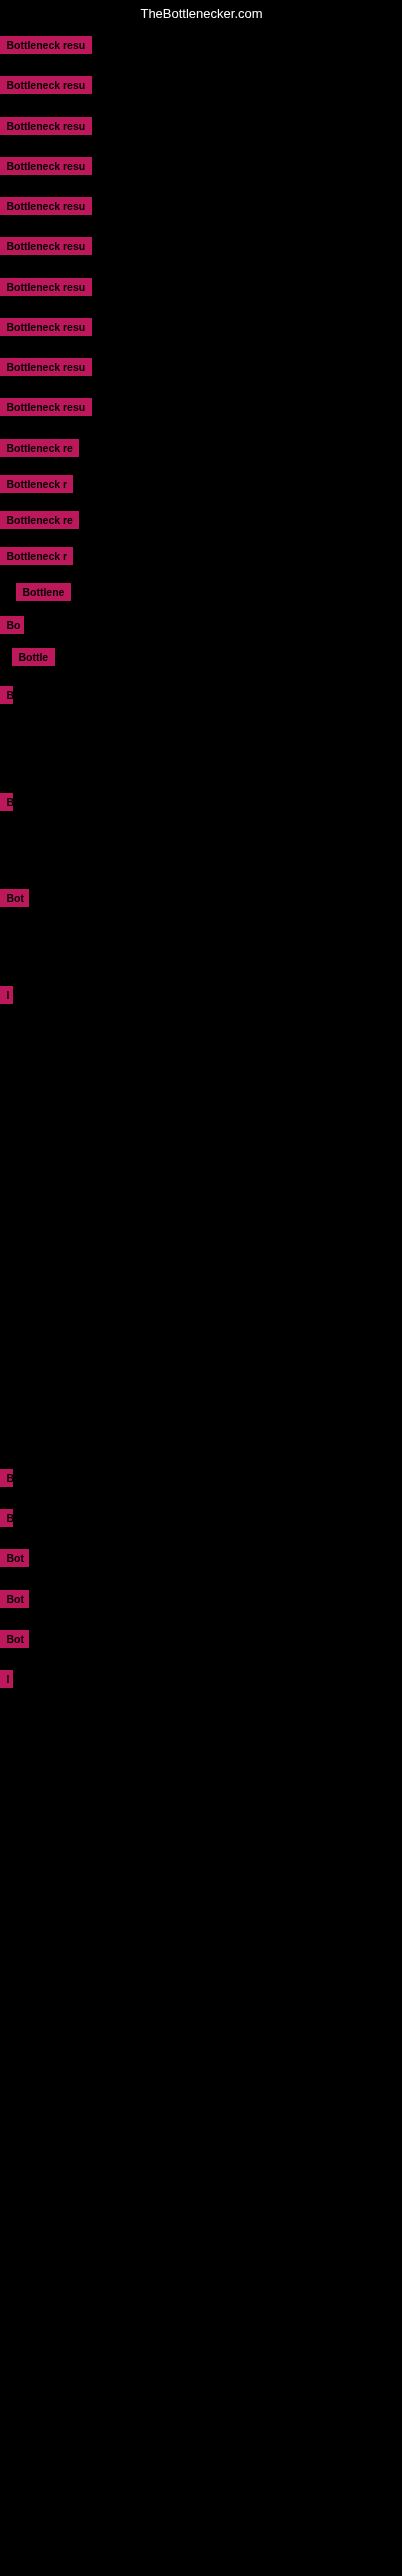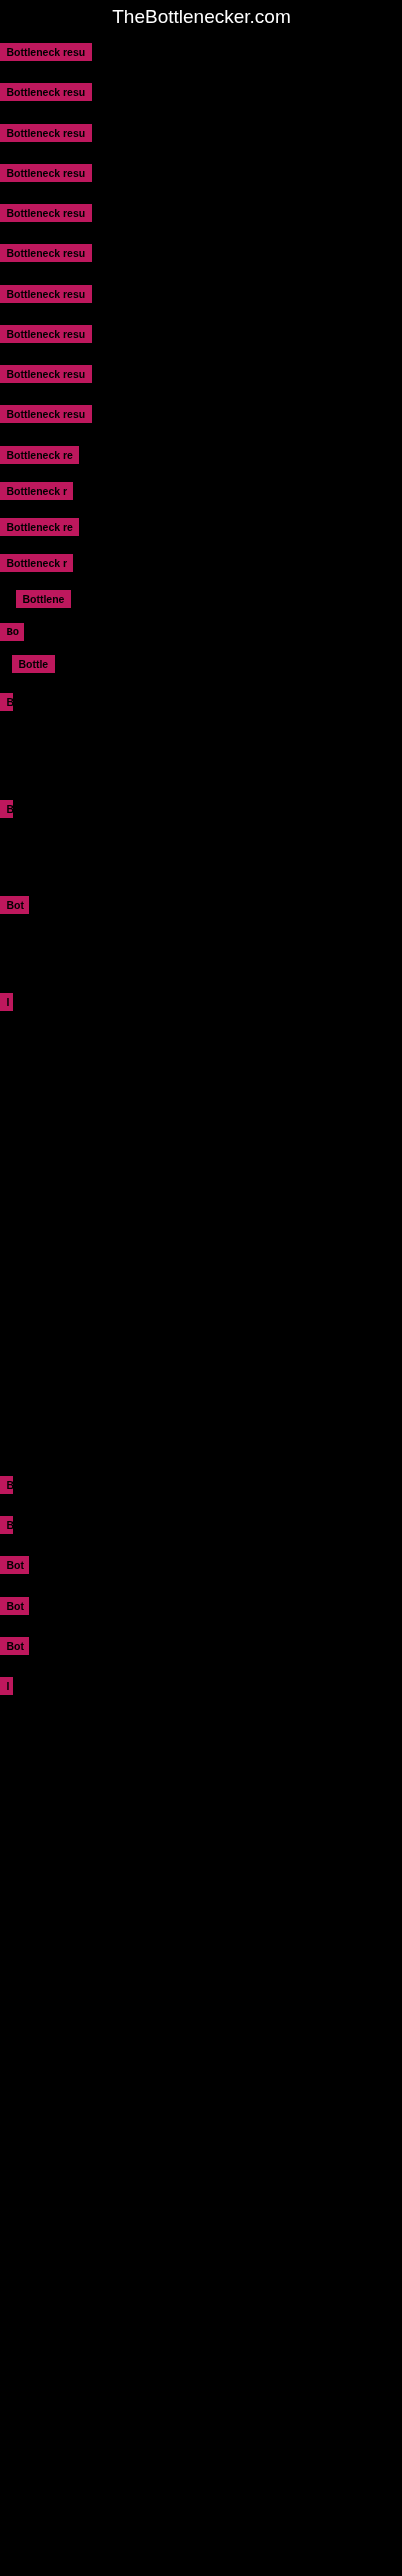--- a/index.html
+++ b/index.html
@@ -11,21 +11,21 @@
     body {
       background-color: #000000;
       width: 403px;
       min-height: 2576px;
       font-family: Arial, sans-serif;
       position: relative;
     }
 
     .site-title {
       color: #ffffff;
-      font-size: 19px;
+      font-size: 13px;
       text-align: center;
       padding: 6.4px 0;
       font-weight: normal;
     }
 
     .bottleneck-badge {
       background-color: #be185d;
       color: #000000;
       font-size: 10.5px;
       font-weight: bold;
@@ -53,21 +53,21 @@
     <div style="position: absolute; top: 209px; left: 0px;"><span class="bottleneck-badge" style="max-width: 97px;">Bottleneck resu</span></div>
     <div style="position: absolute; top: 250px; left: 0px;"><span class="bottleneck-badge" style="max-width: 97px;">Bottleneck resu</span></div>
     <div style="position: absolute; top: 290px; left: 0px;"><span class="bottleneck-badge" style="max-width: 97px;">Bottleneck resu</span></div>
     <div style="position: absolute; top: 330px; left: 0px;"><span class="bottleneck-badge" style="max-width: 97px;">Bottleneck resu</span></div>
     <div style="position: absolute; top: 370px; left: 0px;"><span class="bottleneck-badge" style="max-width: 97px;">Bottleneck resu</span></div>
     <div style="position: absolute; top: 411px; left: 0px;"><span class="bottleneck-badge" style="max-width: 89px;">Bottleneck re</span></div>
     <div style="position: absolute; top: 447px; left: 0px;"><span class="bottleneck-badge" style="max-width: 81px;">Bottleneck r</span></div>
     <div style="position: absolute; top: 483px; left: 0px;"><span class="bottleneck-badge" style="max-width: 89px;">Bottleneck re</span></div>
     <div style="position: absolute; top: 519px; left: 0px;"><span class="bottleneck-badge" style="max-width: 81px;">Bottleneck r</span></div>
     <div style="position: absolute; top: 555px; left: 16px;"><span class="bottleneck-badge" style="max-width: 64px;">Bottlene</span></div>
-    <div style="position: absolute; top: 588px; left: 0px; font-family: Liberation Mono, monospace;"><span class="bottleneck-badge" style="max-width: 24px;">Bo</span></div>
+    <div style="position: absolute; top: 588px; left: 0px;"><span class="bottleneck-badge" style="max-width: 24px;">Bo</span></div>
     <div style="position: absolute; top: 620px; left: 12px;"><span class="bottleneck-badge" style="max-width: 48px;">Bottle</span></div>
     <div style="position: absolute; top: 658px; left: 0px;"><span class="bottleneck-badge" style="max-width: 12px;">B</span></div>
     <div style="position: absolute; top: 765px; left: 0px;"><span class="bottleneck-badge" style="max-width: 12px;">B</span></div>
     <div style="position: absolute; top: 861px; left: 0px;"><span class="bottleneck-badge" style="max-width: 29px;">Bot</span></div>
     <div style="position: absolute; top: 958px; left: 0px;"><span class="bottleneck-badge" style="max-width: 6.4px;">I</span></div>
     <div style="position: absolute; top: 1441px; left: 0px;"><span class="bottleneck-badge" style="max-width: 12px;">B</span></div>
     <div style="position: absolute; top: 1481px; left: 0px;"><span class="bottleneck-badge" style="max-width: 12px;">B</span></div>
     <div style="position: absolute; top: 1521px; left: 0px;"><span class="bottleneck-badge" style="max-width: 29px;">Bot</span></div>
     <div style="position: absolute; top: 1562px; left: 0px;"><span class="bottleneck-badge" style="max-width: 29px;">Bot</span></div>
     <div style="position: absolute; top: 1602px; left: 0px;"><span class="bottleneck-badge" style="max-width: 29px;">Bot</span></div>

